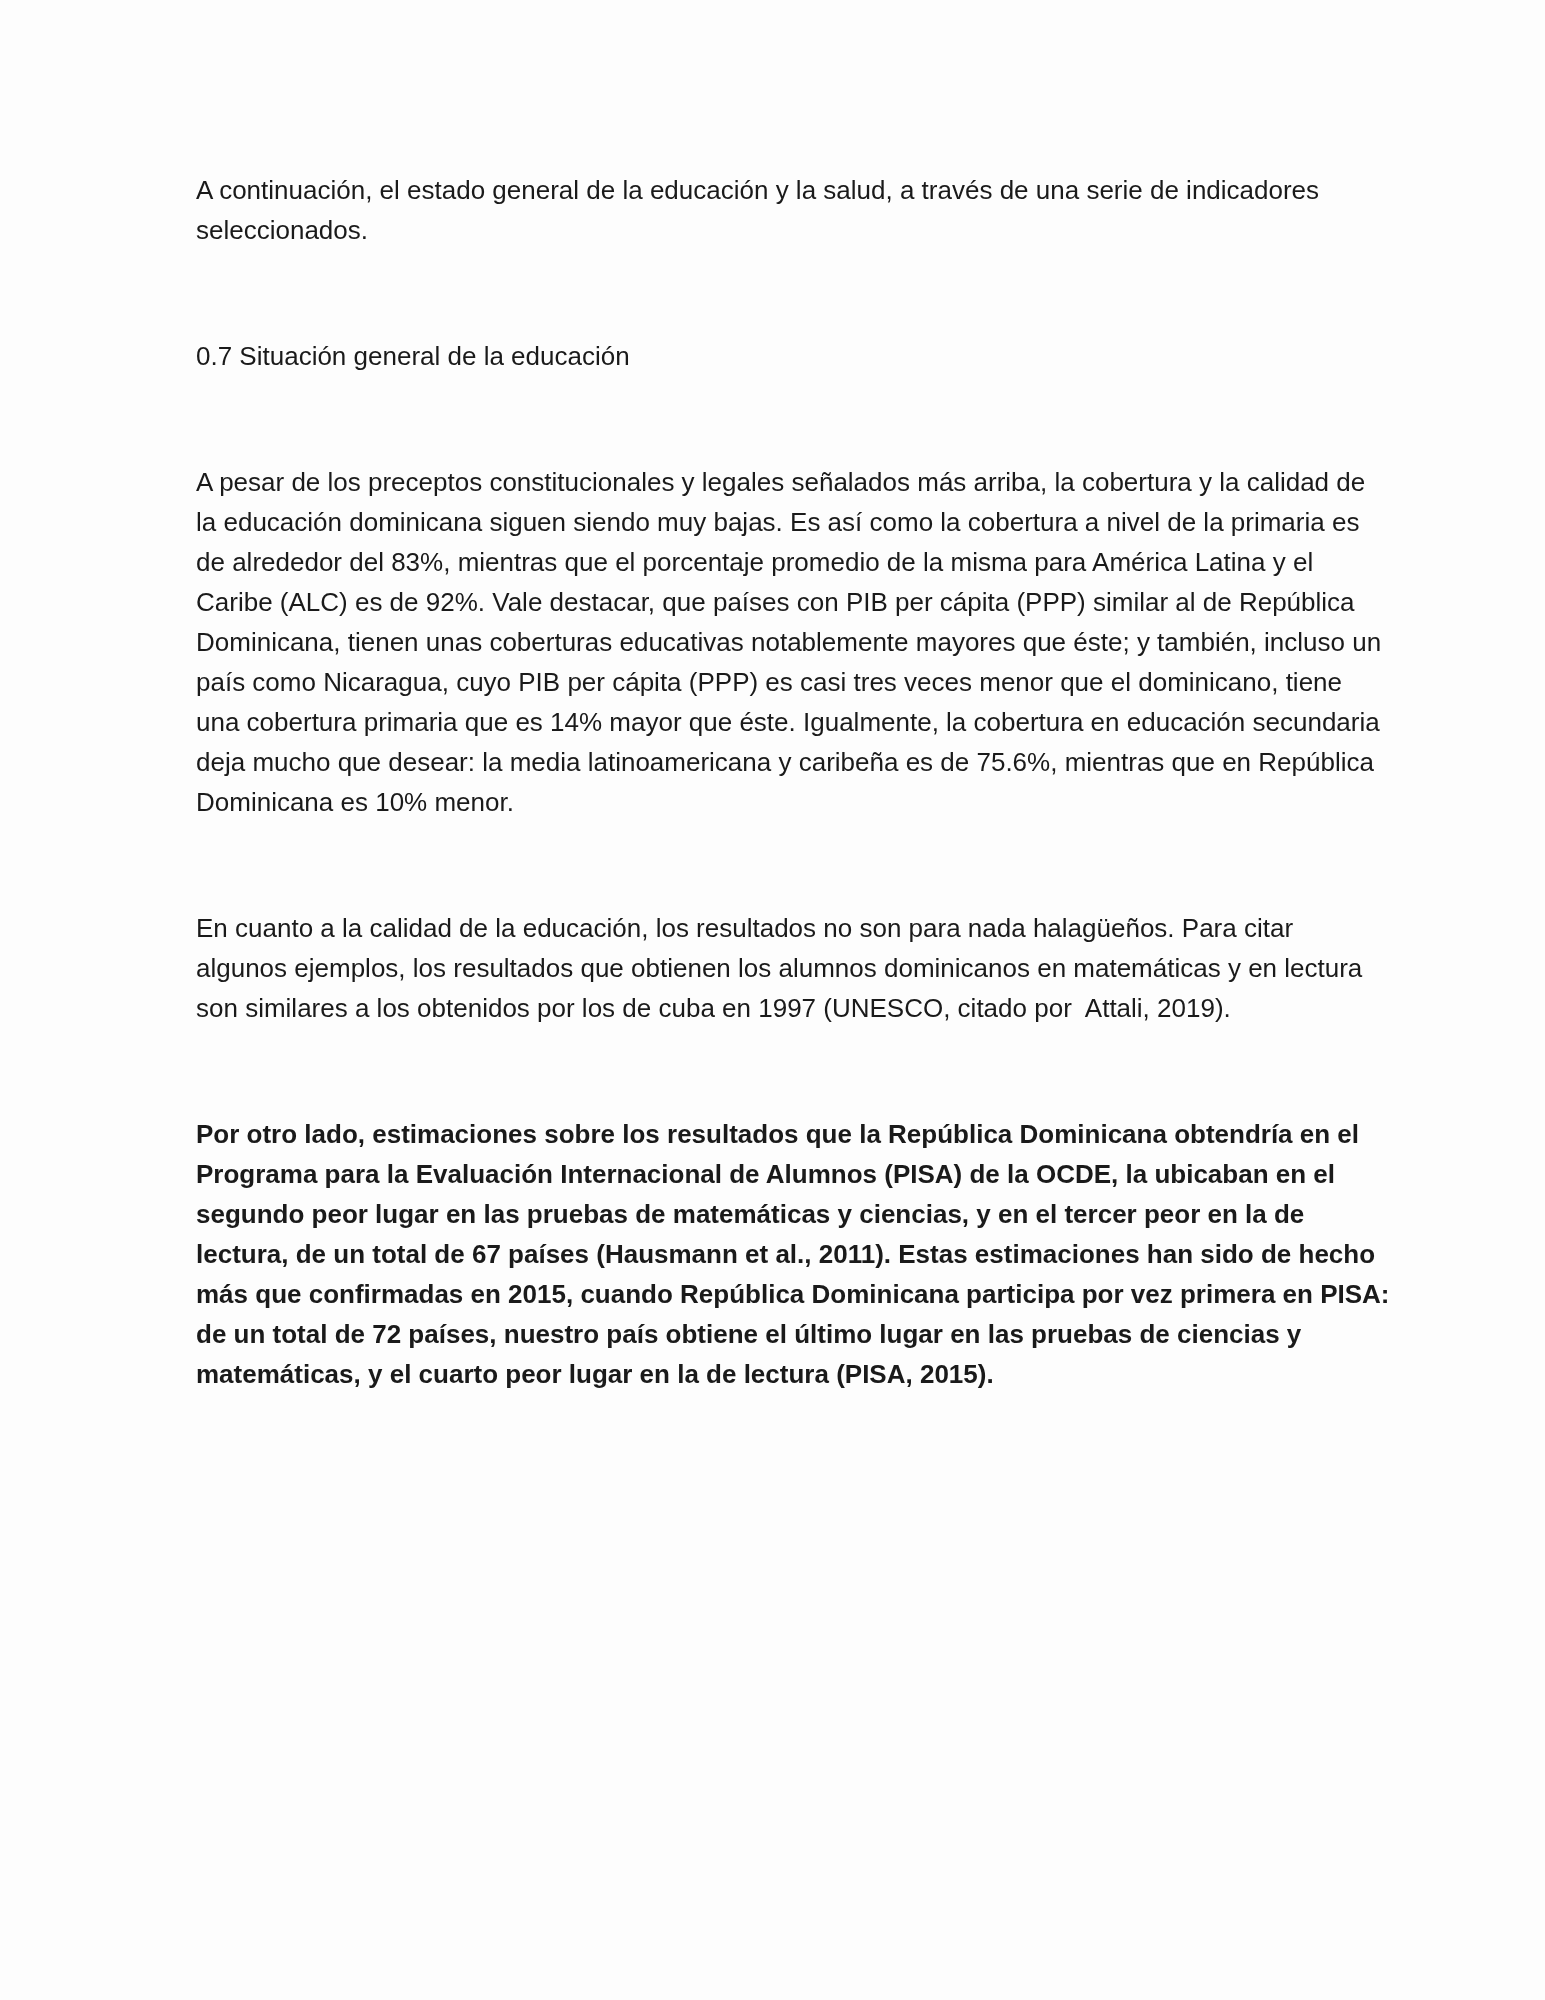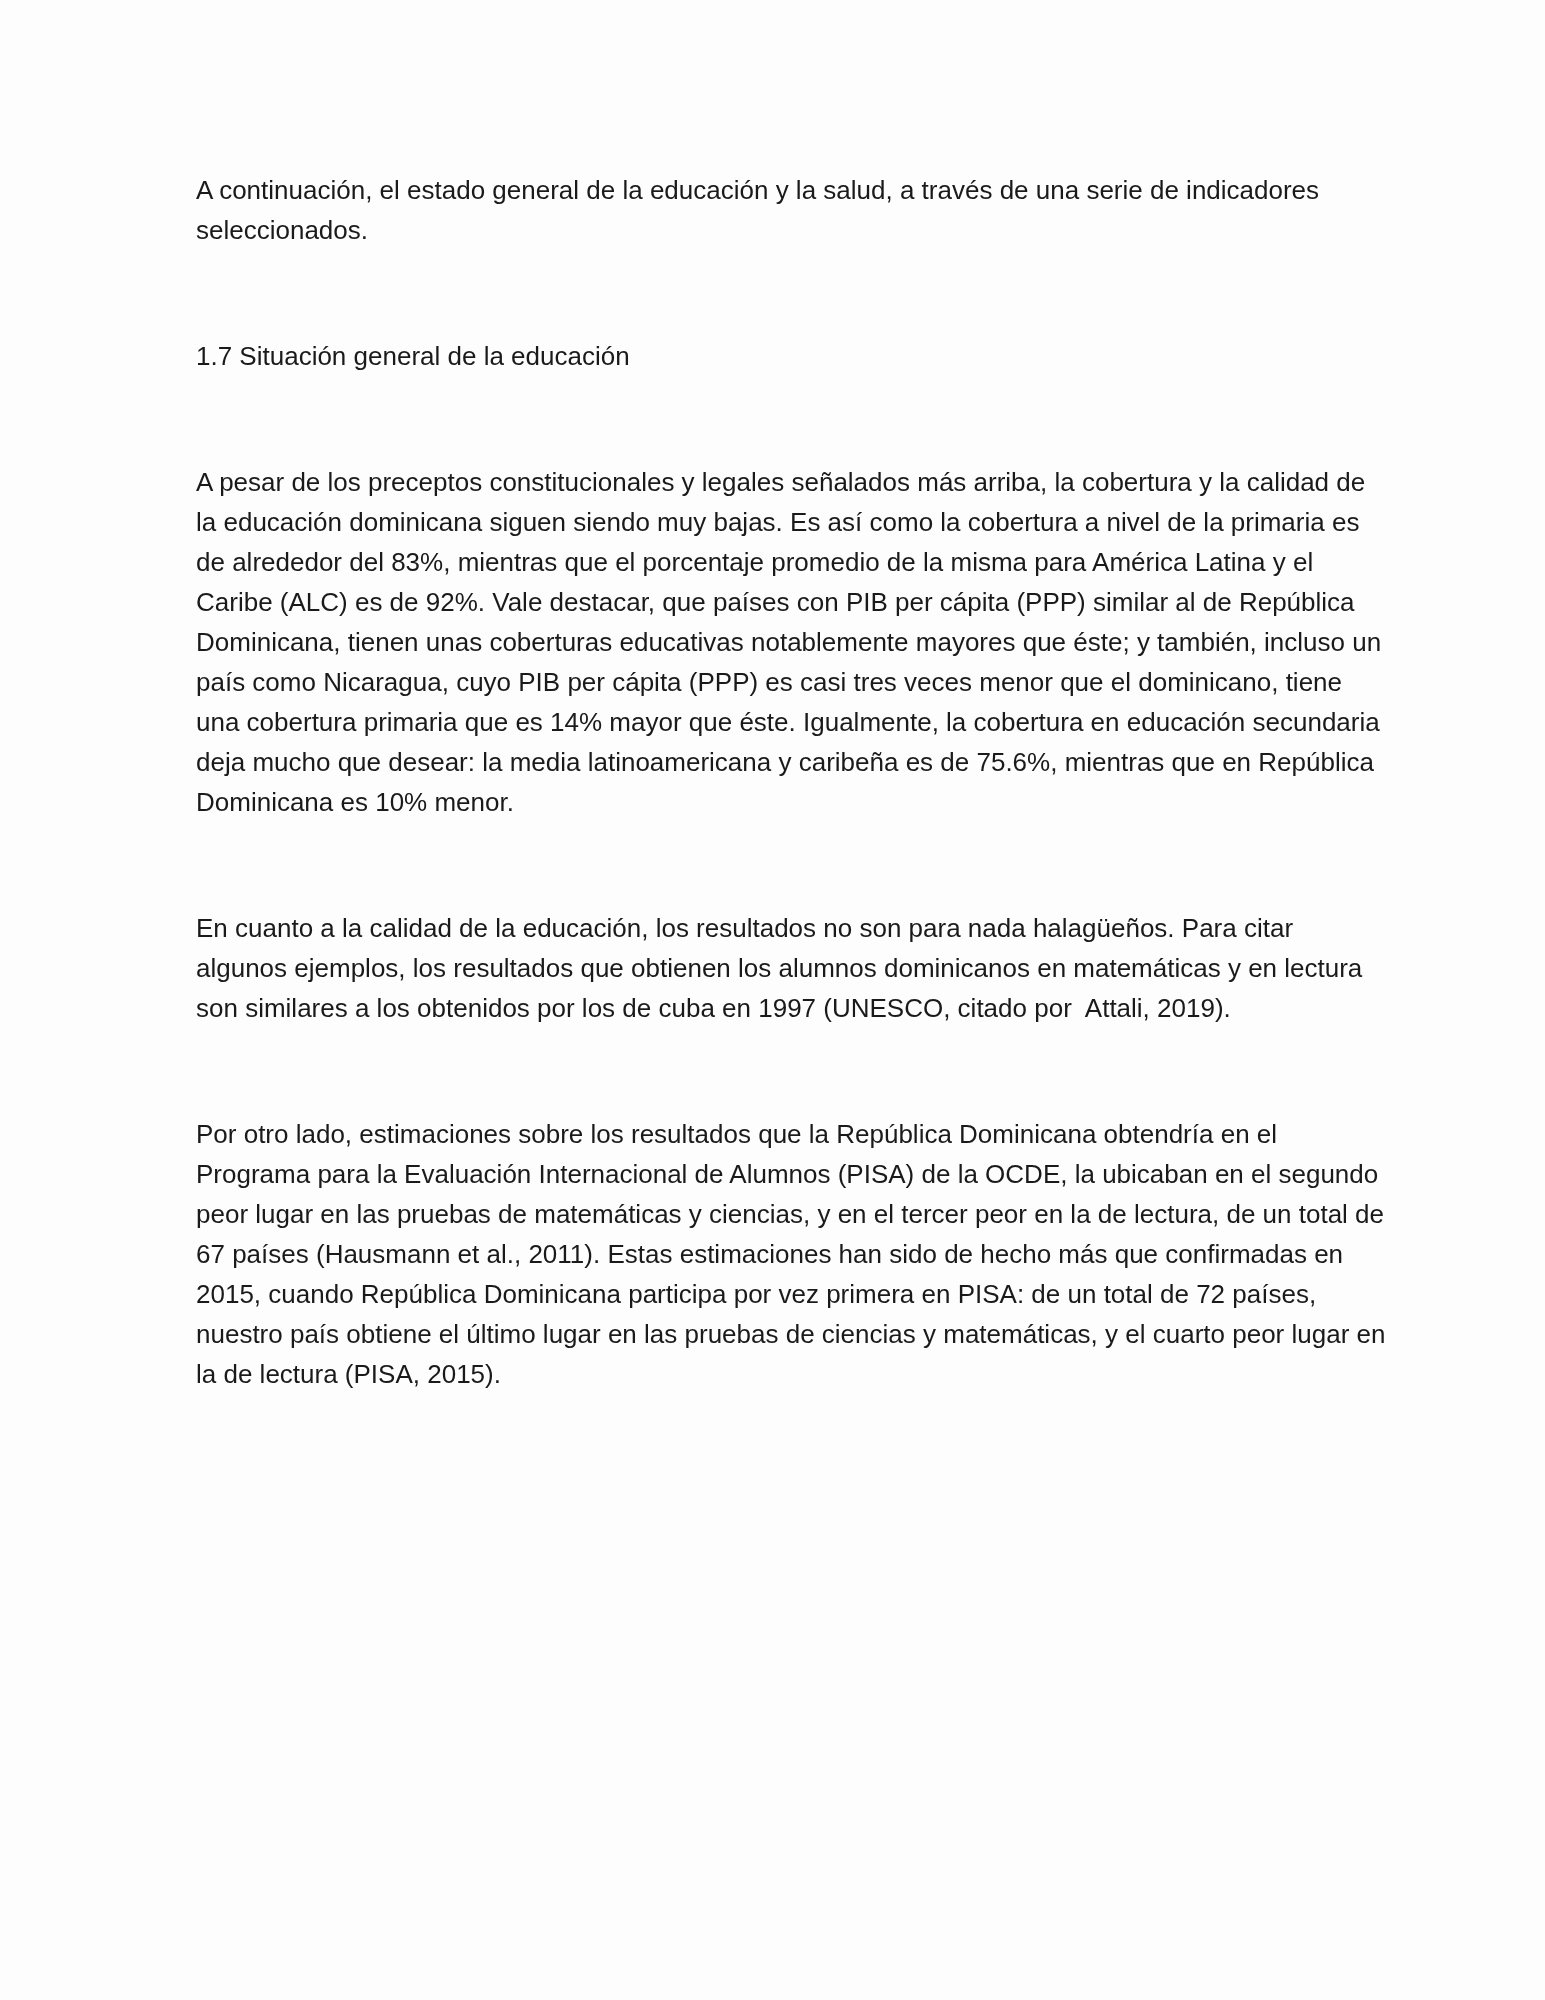--- a/index.html
+++ b/index.html
@@ -27,37 +27,38 @@
   .block {
     font-size: 26px;
     line-height: 40px;
     font-weight: 400;
     text-align: left;
     margin: 0 0 86px 0;
     white-space: pre-wrap;
   }
   .block:last-child {
     margin-bottom: 0;
+    font-weight: bold;
   }
   
   .heading {
     font-size: 26px;
     line-height: 40px;
     font-weight: 400;
   }
 </style>
 </head>
 <body>
 
 <div class="page">
   <div class="content">
 
     <div class="block">A continuación, el estado general de la educación y la salud, a través de una serie de indicadores seleccionados.</div>
 
-    <div class="block heading">1.7 Situación general de la educación</div>
+    <div class="block heading">0.7 Situación general de la educación</div>
 
 
     <div class="block">A pesar de los preceptos constitucionales y legales señalados más arriba, la cobertura y la calidad de la educación dominicana siguen siendo muy bajas. Es así como la cobertura a nivel de la primaria es de alrededor del 83%, mientras que el porcentaje promedio de la misma para América Latina y el Caribe (ALC) es de 92%. Vale destacar, que países con PIB per cápita (PPP) similar al de República Dominicana, tienen unas coberturas educativas notablemente mayores que éste; y también, incluso un país como Nicaragua, cuyo PIB per cápita (PPP) es casi tres veces menor que el dominicano, tiene una cobertura primaria que es 14% mayor que éste. Igualmente, la cobertura en educación secundaria deja mucho que desear: la media latinoamericana y caribeña es de 75.6%, mientras que en República Dominicana es 10% menor.</div>
 
 
     <div class="block">En cuanto a la calidad de la educación, los resultados no son para nada halagüeños. Para citar algunos ejemplos, los resultados que obtienen los alumnos dominicanos en matemáticas y en lectura son similares a los obtenidos por los de cuba en 1997 (UNESCO, citado por  Attali, 2019).</div>
 
     <div class="block">Por otro lado, estimaciones sobre los resultados que la República Dominicana obtendría en el Programa para la Evaluación Internacional de Alumnos (PISA) de la OCDE, la ubicaban en el segundo peor lugar en las pruebas de matemáticas y ciencias, y en el tercer peor en la de lectura, de un total de 67 países (Hausmann et al., 2011). Estas estimaciones han sido de hecho más que confirmadas en 2015, cuando República Dominicana participa por vez primera en PISA: de un total de 72 países, nuestro país obtiene el último lugar en las pruebas de ciencias y matemáticas, y el cuarto peor lugar en la de lectura (PISA, 2015).</div>
 
   </div>

